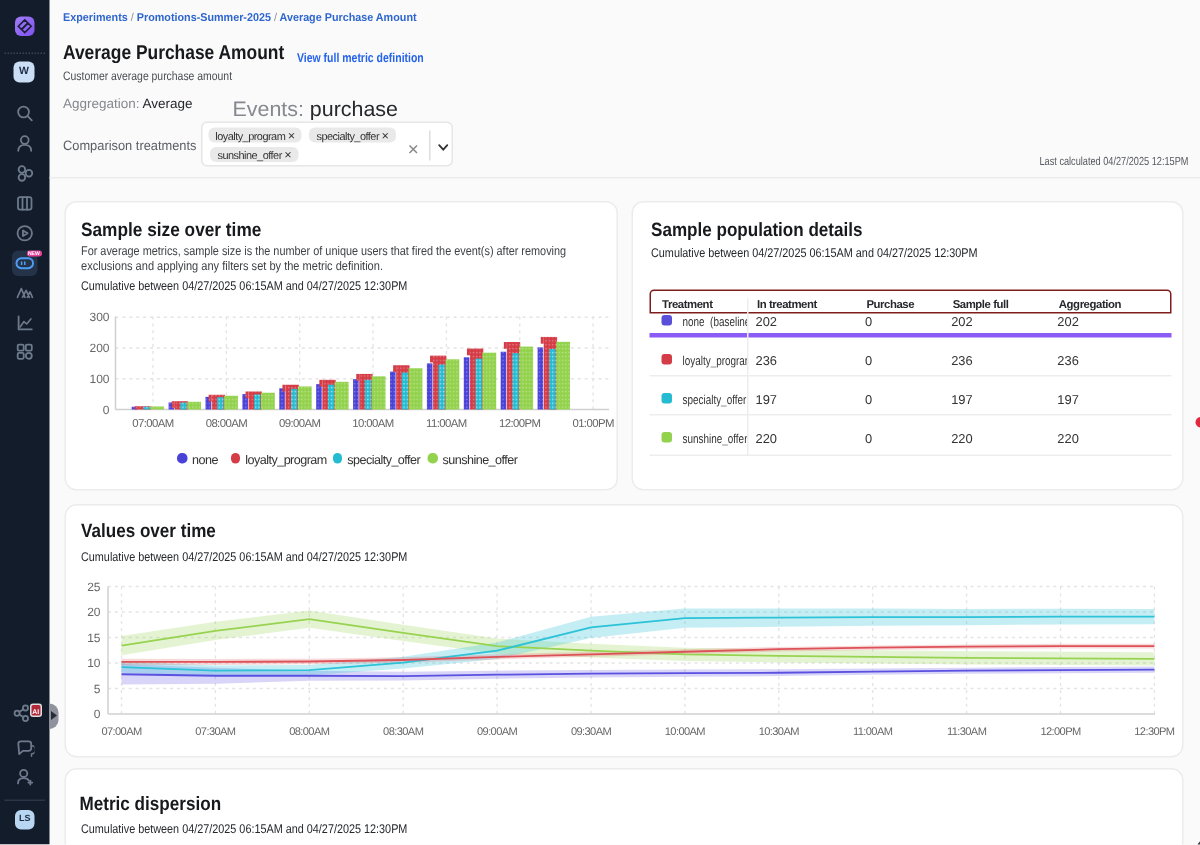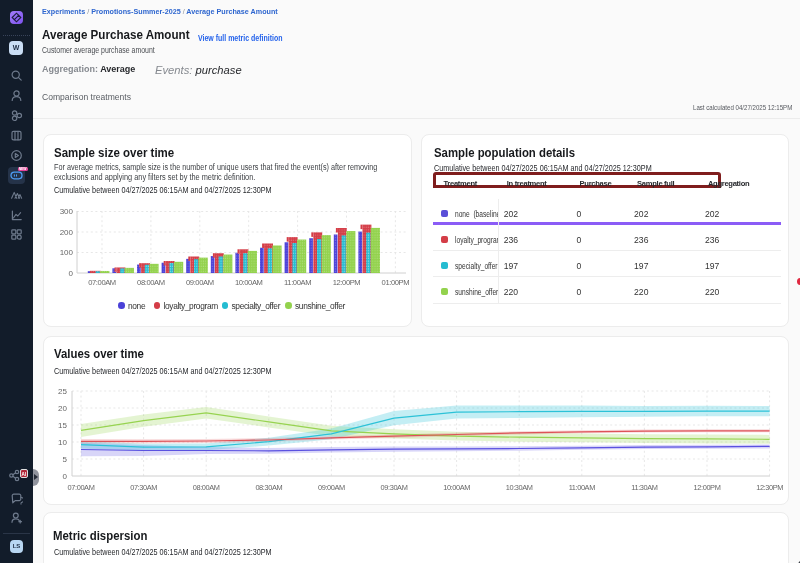--- a/index.html
+++ b/index.html
@@ -74,34 +74,46 @@
     <div class="abs" style="left:33px;top:468.5px;width:6.3px;height:17.5px;background:#90939d;border-radius:0 8px 8px 0"></div>
     <div class="abs" style="left:33.5px;top:474px;width:0;height:0;border-top:3px solid transparent;border-bottom:3px solid transparent;border-left:4px solid #262c38"></div>
     <div class="card" style="left:43px;top:134px;width:369px;height:193px"></div>
     <div class="card" style="left:421px;top:134px;width:368px;height:193px"></div>
     <div class="card" style="left:43px;top:336px;width:746px;height:169px"></div>
     <div class="card" style="left:43px;top:512px;width:746px;height:70px"></div>
     <div id="bc" class="abs" style="left:42px;top:7.4px;font-size:7.6px;font-weight:700;color:#2e66cf;white-space:nowrap;transform:scaleX(0.9465);transform-origin:0 50%;">Experiments <span style="color:#8a8f98;font-weight:400">/</span> Promotions-Summer-2025 <span style="color:#8a8f98;font-weight:400">/</span> Average Purchase Amount</div>
     <div id="title" class="abs" style="left:41.5px;top:27.4px;font-size:13.4px;font-weight:700;color:#17191c;white-space:nowrap;transform:scaleX(0.8668);transform-origin:0 50%;">Average Purchase Amount</div>
     <div id="vlink" class="abs" style="left:197.5px;top:33.4px;font-size:8.6px;font-weight:700;color:#2563eb;white-space:nowrap;transform:scaleX(0.8130);transform-origin:0 50%;">View full metric definition</div>
     <div id="cust" class="abs" style="left:42px;top:45.5px;font-size:8.2px;font-weight:400;color:#4a4d52;white-space:nowrap;transform:scaleX(0.8480);transform-origin:0 50%;">Customer average purchase amount</div>
-    <div id="aggl" class="abs" style="left:42px;top:64px;font-size:9px;font-weight:700;color:#85898f;white-space:nowrap;">Aggregation: <span style="color:#26282c">Average</span></div>
-    <div id="evl" class="abs" style="left:155px;top:64px;font-size:11px;font-weight:400;color:#85898f;white-space:nowrap;transform:scaleX(1.0195);transform-origin:0 50%;font-style:italic;">Events: <span style="color:#26282c">purchase</span></div>
+    <div id="aggl" class="abs" style="left:42px;top:64px;font-size:9px;font-weight:400;color:#85898f;white-space:nowrap;">Aggregation: <span style="color:#26282c">Average</span></div>
+    <div id="evl" class="abs" style="left:155px;top:64px;font-size:14px;font-weight:400;color:#85898f;white-space:nowrap;transform:scaleX(1.0195);transform-origin:0 50%;">Events: <span style="color:#26282c">purchase</span></div>
     <div id="compl" class="abs" style="left:42px;top:92px;font-size:9px;font-weight:400;color:#5a5e64;white-space:nowrap;transform:scaleX(0.9514);transform-origin:0 50%;">Comparison treatments</div>
     <div id="lastc" class="abs" style="left:693.2px;top:103.4px;font-size:7.8px;font-weight:400;color:#55585e;white-space:nowrap;transform:scaleX(0.7845);transform-origin:0 50%;">Last calculated 04/27/2025 12:15PM</div>
     <div id="c1t" class="abs" style="left:53.6px;top:144.9px;font-size:12.8px;font-weight:700;color:#17191c;white-space:nowrap;transform:scaleX(0.8990);transform-origin:0 50%;">Sample size over time</div>
     <div id="c1d1" class="abs" style="left:54px;top:161.8px;font-size:8.4px;font-weight:400;color:#3f4246;white-space:nowrap;transform:scaleX(0.8663);transform-origin:0 50%;">For average metrics, sample size is the number of unique users that fired the event(s) after removing</div>
     <div id="c1d2" class="abs" style="left:54px;top:172.3px;font-size:8.4px;font-weight:400;color:#3f4246;white-space:nowrap;transform:scaleX(0.8789);transform-origin:0 50%;">exclusions and applying any filters set by the metric definition.</div>
     <div id="c1cum" class="abs" style="left:54px;top:185.3px;font-size:8.4px;font-weight:400;color:#26282c;white-space:nowrap;transform:scaleX(0.8622);transform-origin:0 50%;">Cumulative between 04/27/2025 06:15AM and 04/27/2025 12:30PM</div>
     <div id="c2t" class="abs" style="left:433.6px;top:144.9px;font-size:12.8px;font-weight:700;color:#17191c;white-space:nowrap;transform:scaleX(0.8892);transform-origin:0 50%;">Sample population details</div>
     <div id="c2cum" class="abs" style="left:433.6px;top:162.8px;font-size:8.4px;font-weight:400;color:#26282c;white-space:nowrap;transform:scaleX(0.8626);transform-origin:0 50%;">Cumulative between 04/27/2025 06:15AM and 04/27/2025 12:30PM</div>
     <div id="c3t" class="abs" style="left:53.6px;top:346.4px;font-size:12.8px;font-weight:700;color:#17191c;white-space:nowrap;transform:scaleX(0.8900);transform-origin:0 50%;">Values over time</div>
     <div id="c3cum" class="abs" style="left:54px;top:365.5px;font-size:8.4px;font-weight:400;color:#26282c;white-space:nowrap;transform:scaleX(0.8622);transform-origin:0 50%;">Cumulative between 04/27/2025 06:15AM and 04/27/2025 12:30PM</div>
     <div id="c4t" class="abs" style="left:53.0px;top:528.2px;font-size:12.8px;font-weight:700;color:#17191c;white-space:nowrap;transform:scaleX(0.8908);transform-origin:0 50%;">Metric dispersion</div>
     <div id="c4cum" class="abs" style="left:54px;top:546.5px;font-size:8.4px;font-weight:400;color:#26282c;white-space:nowrap;transform:scaleX(0.8622);transform-origin:0 50%;">Cumulative between 04/27/2025 06:15AM and 04/27/2025 12:30PM</div>
+    <div class="abs" style="left:133.5px;top:80.5px;width:168px;height:30px;border:1px solid #e6e6e6;border-radius:4px;background:#fff">
+      <div class="abs chip" style="left:4px;top:3.2px">loyalty_program <span style="font-size:8.5px">×</span></div>
+      <div class="abs chip" style="left:71.5px;top:3.2px">specialty_offer <span style="font-size:8.5px">×</span></div>
+      <div class="abs chip" style="left:5.5px;top:16.6px">sunshine_offer <span style="font-size:8.5px">×</span></div>
+      <svg class="abs" style="left:137px;top:14px" width="7" height="7" viewBox="0 0 7 7">
+        <path d="M1 1 L6 6 M6 1 L1 6" stroke="#888" stroke-width="1" fill="none"></path>
+      </svg>
+      <div class="abs" style="left:151.5px;top:5px;width:0;height:20px;border-left:1px solid #ddd"></div>
+      <svg class="abs" style="left:157.5px;top:14px" width="7" height="5" viewBox="0 0 7 5">
+        <path d="M0.8 0.8 L3.5 3.8 L6.2 0.8" stroke="#333" stroke-width="1.2" fill="none" stroke-linecap="round"></path>
+      </svg>
+    </div>
     <style>.chip{height:10px;padding:0 5px;background:#e9e9e9;border-radius:4px;font-size:7.3px;color:#333;line-height:10.5px;letter-spacing:-0.35px;white-space:nowrap}</style>
     <div class="abs" style="left:33px;top:118px;width:767px;border-top:1px solid #ececec"></div>
     <svg class="abs" style="left:43px;top:200px" width="380" height="90" viewBox="43 200 380 90">
       <defs>
         <pattern id="pd" width="2.2" height="2.6" patternUnits="userSpaceOnUse">
           <circle cx="1" cy="1" r="0.55" fill="#ffffff" opacity="0.33"></circle>
         </pattern>
       </defs>
       <line x1="77" y1="211.5" x2="406" y2="211.5" stroke="#e4e4e4" stroke-width="0.9" stroke-dasharray="2 2.6"></line>
       <line x1="77" y1="232.0" x2="406" y2="232.0" stroke="#e4e4e4" stroke-width="0.9" stroke-dasharray="2 2.6"></line>
@@ -234,21 +246,21 @@
       <rect x="362.50" y="224.62" width="8.9" height="48.38" fill="url(#pd)"></rect>
       <rect x="366.20" y="232.62" width="4.2" height="40.38" fill="url(#pd)"></rect>
       <rect x="370.80" y="227.90" width="9.2" height="45.10" fill="url(#pd)"></rect>
     </svg>
     <div class="abs" style="left:118px;top:300.5px;font-size:8.4px;color:#333;letter-spacing:-0.35px">
       <div class="abs" style="left:0px;top:0;white-space:nowrap"><span style="display:inline-block;width:6.5px;height:6.5px;border-radius:50%;background:#4a41d8;margin-right:3.5px"></span>none</div>
       <div class="abs" style="left:35.5px;top:0;white-space:nowrap"><span style="display:inline-block;width:6.5px;height:6.5px;border-radius:50%;background:#d43d47;margin-right:3.5px"></span>loyalty_program</div>
       <div class="abs" style="left:103.5px;top:0;white-space:nowrap"><span style="display:inline-block;width:6.5px;height:6.5px;border-radius:50%;background:#25bcd1;margin-right:3.5px"></span>specialty_offer</div>
       <div class="abs" style="left:167px;top:0;white-space:nowrap"><span style="display:inline-block;width:6.5px;height:6.5px;border-radius:50%;background:#93d24d;margin-right:3.5px"></span>sunshine_offer</div>
     </div>
-    <div class="abs" style="left:433px;top:172px;width:288px;height:15.6px;border:3px solid #7f1d1d;border-radius:3px 3px 0 0;background:#fff">
+    <div class="abs" style="left:433px;top:193px;width:348px;height:15.6px;border:1px solid #7f1d1d;border-radius:3px 3px 0 0;background:#fff">
       <div class="abs" style="left:7.4px;top:3.8px;font-size:7.6px;font-weight:bold;color:#26282c;letter-spacing:-0.3px">Treatment</div>
       <div class="abs" style="left:70.7px;top:3.8px;font-size:7.6px;font-weight:bold;color:#26282c;letter-spacing:-0.3px">In treatment</div>
       <div class="abs" style="left:143.6px;top:3.8px;font-size:7.6px;font-weight:bold;color:#26282c;letter-spacing:-0.3px">Purchase</div>
       <div class="abs" style="left:201.1px;top:3.8px;font-size:7.6px;font-weight:bold;color:#26282c;letter-spacing:-0.3px">Sample full</div>
       <div class="abs" style="left:271.9px;top:3.8px;font-size:7.6px;font-weight:bold;color:#26282c;letter-spacing:-0.3px">Aggregation</div>
     </div>
     <div style="position:absolute;left:433px;top:199.2px;width:348px;height:26.1px;border-bottom:3px solid #8b5cf6">
       <div style="position:absolute;left:8px;top:10.8px;width:7px;height:7px;border-radius:2px;background:#5a4fd8"></div>
       <div style="position:absolute;left:21.5px;top:9.8px;width:43.5px;overflow:hidden;font-size:8.6px;color:#333"><span style="display:inline-block;white-space:nowrap;transform:scaleX(0.77);transform-origin:0 50%">none&nbsp;&nbsp;(baseline</span></div>
       <div style="position:absolute;left:70.7px;top:9.8px;font-size:8.6px;color:#333">202</div>

